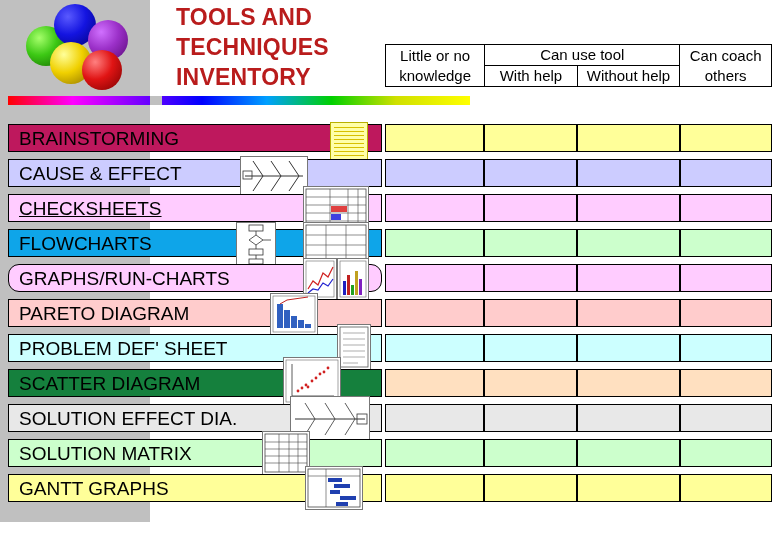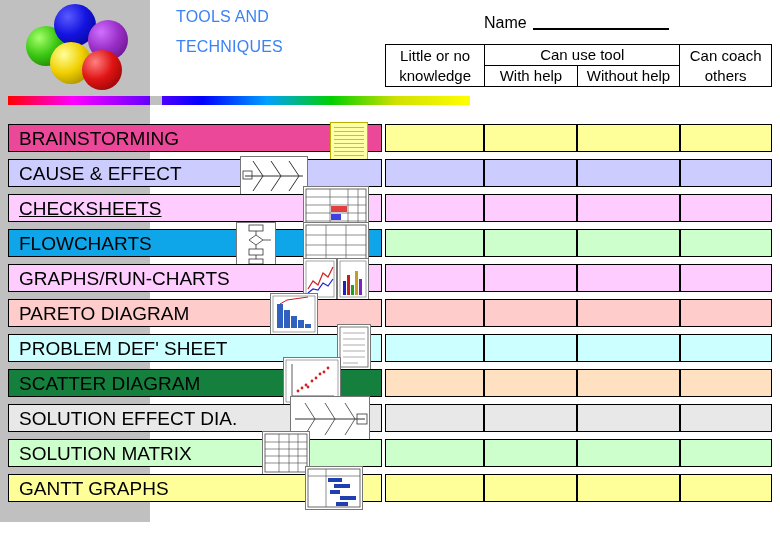--- a/index.html
+++ b/index.html
@@ -72,24 +72,24 @@
     position: absolute;
     left: 150px; top: 96px;
     width: 12px; height: 9px;
     background: #c0c0c0;
   }
   
   .title {
     position: absolute;
     left: 176px; top: 2px;
     width: 190px;
-    font-size: 16px;
-    font-weight: normal;
+    font-size: 23px;
+    font-weight: bold;
     line-height: 30px;
-    color: #3b82f6;
+    color: #b91c1c;
     letter-spacing: 0.2px;
   }
   
   .name-row {
     position: absolute;
     left: 484px; top: 14px;
     font-size: 16px;
     color: #000000;
     white-space: nowrap;
   }
@@ -195,25 +195,23 @@
     <div class="ball b-yellow"></div>
     <div class="ball b-red"></div>
   </div>
 
   <div class="rainbow"></div>
   <div class="rainbow-notch"></div>
 
   <div class="title">
     <div>TOOLS AND</div>
     <div>TECHNIQUES</div>
-  </div>
-
-  <div class="name-row">
-    <span>Name</span><span class="name-rule"></span>
-  </div>
+    <div>INVENTORY</div>
+  </div>
+
 
   <table class="hdr">
     <tbody>
         <tr>
       <td rowspan="2" style="width:99px;">
         <div>Little or no</div>
         <div>knowledge</div>
       </td>
       <td colspan="2" style="width:196px;">Can use tool</td>
       <td rowspan="2" style="width:92px;">
@@ -222,21 +220,21 @@
       </td>
     </tr>
     <tr>
       <td style="width:93px;margin-top:28px;">With help</td>
       <td style="width:103px;margin-left:13px;">Without help</td>
     </tr>
   </tbody>
     </table>
 
   <div class="row" style="top:124px;">
-    <div class="row-label" style="background:#ec4899;">BRAINSTORMING</div>
+    <div class="row-label" style="background:#be185d;">BRAINSTORMING</div>
     <div class="thumb sticky" style="left:330px; top:-2px; width:36px; height:40px;">
       <div class="lines">
           <i></i>
           <i></i>
           <i></i>
           <i></i>
           <i></i>
           <i></i>
           <i></i>
           <i></i>
@@ -322,21 +320,21 @@
     </div>
     <div class="cellrow">
       <div class="cell c1" style="background:#ccffcc;"></div>
       <div class="cell c2" style="background:#ccffcc;"></div>
       <div class="cell c3" style="background:#ccffcc;"></div>
       <div class="cell c4" style="background:#ccffcc;"></div>
     </div>
   </div>
 
   <div class="row" style="top:264px;">
-    <div class="row-label" style="background:#ffccff;">GRAPHS/RUN-CHARTS</div>
+    <div class="row-label" style="background:#ffccff;border-radius:11px;">GRAPHS/RUN-CHARTS</div>
     <div class="thumb" style="left:303px; top:-6px; width:32px; height:40px;">
       <svg class="scribble" viewBox="0 0 32 40" preserveAspectRatio="none">
         <rect x="2" y="2" width="28" height="36" fill="#fff" stroke="#666" stroke-width="0.6"></rect>
         <polyline points="4,30 9,22 14,26 19,14 24,18 29,8" fill="none" stroke="#d02020" stroke-width="1.2"></polyline>
         <polyline points="4,34 9,30 14,31 19,24 24,27 29,20" fill="none" stroke="#2020d0" stroke-width="1.2"></polyline>
       </svg>
     </div>
     <div class="thumb" style="left:337px; top:-6px; width:30px; height:40px;">
       <svg class="scribble" viewBox="0 0 30 40" preserveAspectRatio="none">
         <rect x="2" y="2" width="26" height="36" fill="#fff" stroke="#666" stroke-width="0.6"></rect>

